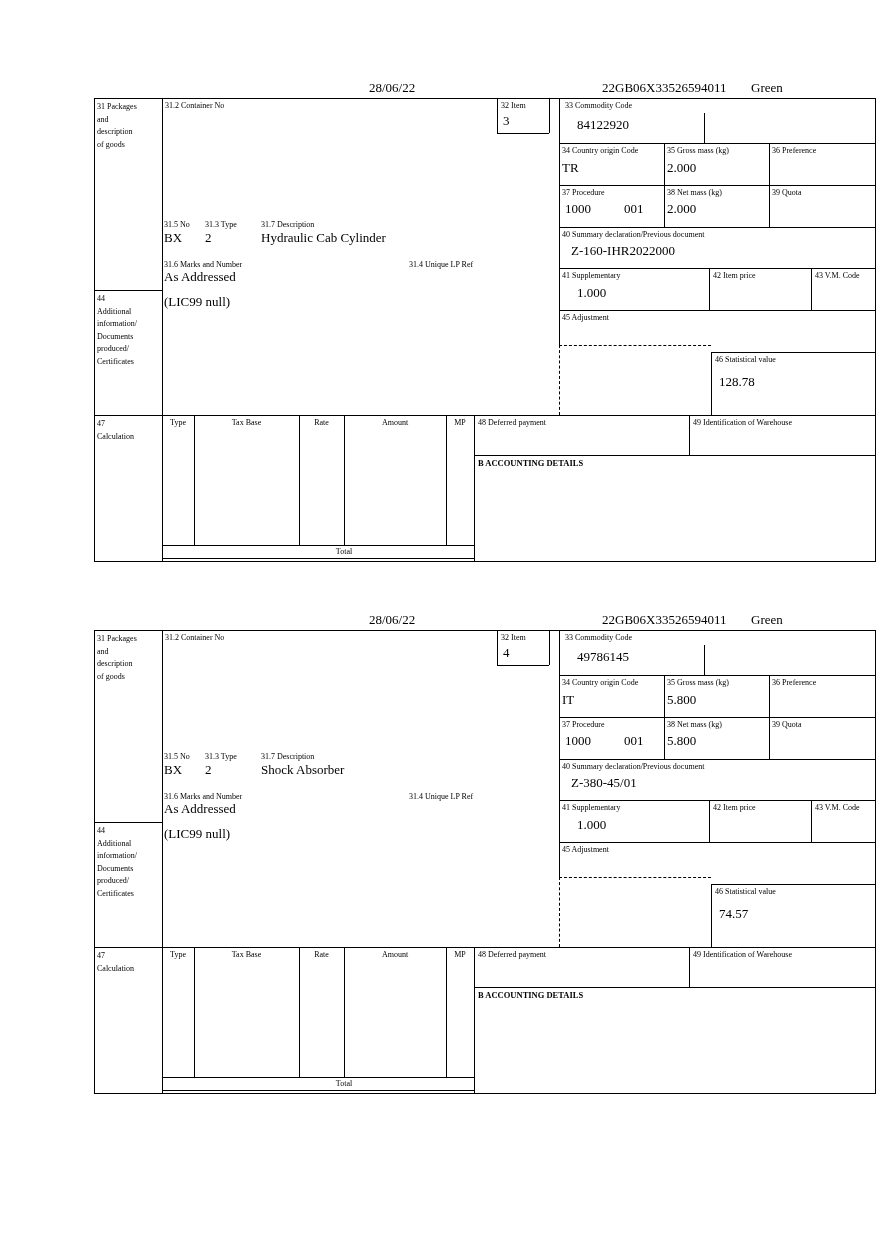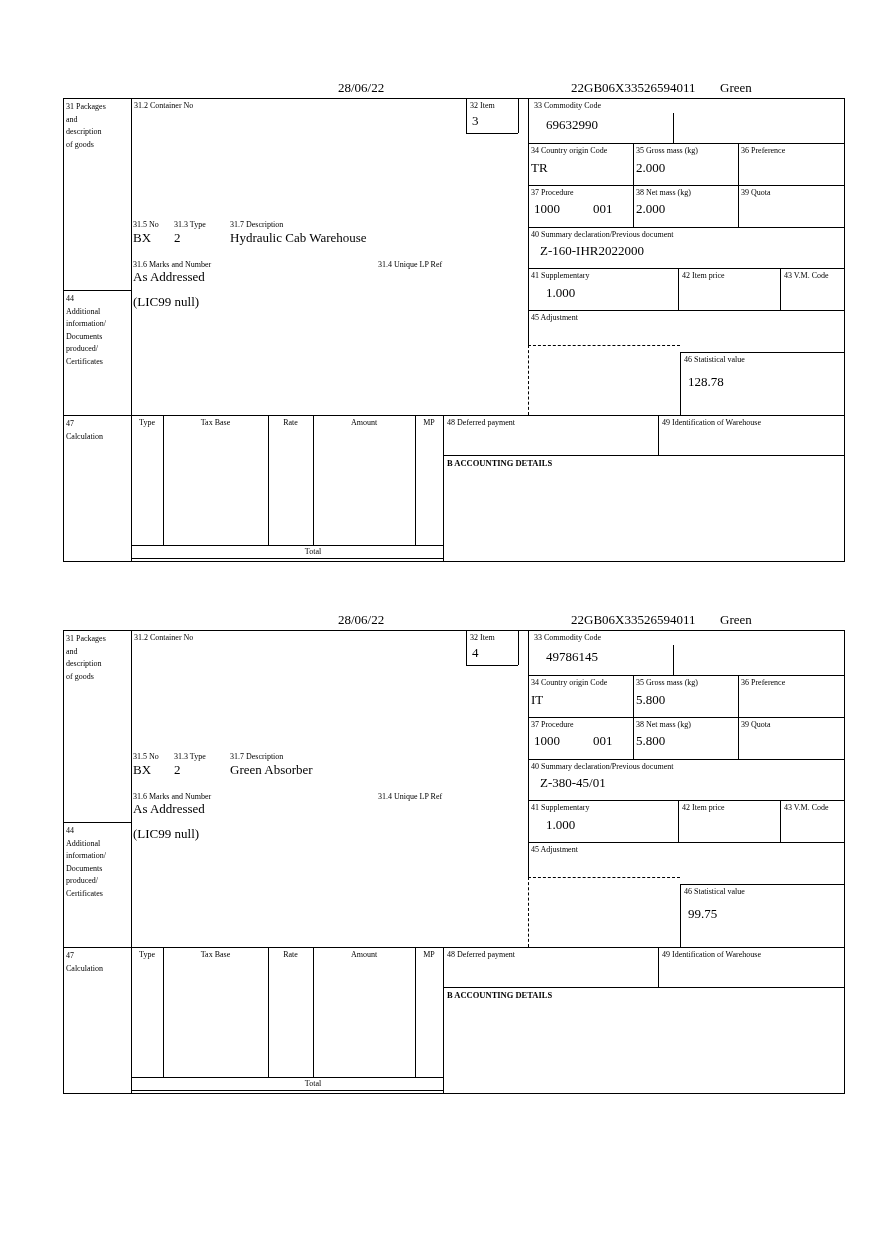--- a/index.html
+++ b/index.html
@@ -2,21 +2,21 @@
 <html><head>
 <meta charset="utf-8">
 <style>
   * { margin:0; padding:0; box-sizing:border-box; }
   html,body { background:#ffffff; }
   body {
     width:882px; height:1250px; position:relative;
     font-family:"Liberation Serif", serif; color:#000;
   }
   .page { position:relative; width:882px; height:1250px; background:#fff; overflow:hidden; }
-  .section { position:absolute; left:63px; width:706px; height:482px; }
+  .section { position:absolute; left:94px; width:706px; height:482px; }
   .box { position:absolute; left:0; top:18px; width:782px; height:464px; border:1px solid #000; }
   .hl { position:absolute; height:0; border-top:1px solid #000; }
   .vl { position:absolute; width:0; border-left:1px solid #000; }
   .hl.dash { border-top:1px dashed #000; }
   .vl.dash { border-left:1px dashed #000; }
   .lbl { position:absolute; font-size:8px; line-height:10px; white-space:nowrap; }
   .lbl.b { font-weight:bold; font-size:8.5px; }
   .val { position:absolute; font-size:13px; line-height:15px; white-space:nowrap; }
   .ml { white-space:normal; }
   .ml div { line-height:12.5px; white-space:nowrap; }
@@ -88,29 +88,29 @@
 
   <span class="lbl" style="left:71px;top:21px">31.2 Container No</span>
   <span class="lbl" style="left:407px;top:21px">32 Item</span>
   <span class="val" style="left:409px;top:33px">3</span>
 
   <span class="lbl" style="left:70px;top:140px">31.5 No</span>
   <span class="lbl" style="left:111px;top:140px">31.3 Type</span>
   <span class="lbl" style="left:167px;top:140px">31.7 Description</span>
   <span class="val" style="left:70px;top:150px">BX</span>
   <span class="val" style="left:111px;top:150px">2</span>
-  <span class="val" style="left:167px;top:150px">Hydraulic Cab Warehouse</span>
+  <span class="val" style="left:167px;top:150px">Hydraulic Cab Cylinder</span>
 
   <span class="lbl" style="left:70px;top:180px">31.6 Marks and Number</span>
   <span class="lbl" style="left:315px;top:180px">31.4 Unique LP Ref</span>
   <span class="val" style="left:70px;top:189px">As Addressed</span>
   <span class="val" style="left:70px;top:214px">(LIC99 null)</span>
 
   <span class="lbl" style="left:471px;top:21px">33 Commodity Code</span>
-  <span class="val" style="left:483px;top:37px">69632990</span>
+  <span class="val" style="left:483px;top:37px">84122920</span>
 
   <span class="lbl" style="left:468px;top:66px">34 Country origin Code</span>
   <span class="val" style="left:468px;top:80px">TR</span>
   <span class="lbl" style="left:573px;top:66px">35 Gross mass (kg)</span>
   <span class="val" style="left:573px;top:80px">2.000</span>
   <span class="lbl" style="left:678px;top:66px">36 Preference</span>
 
   <span class="lbl" style="left:468px;top:108px">37 Procedure</span>
   <span class="val" style="left:471px;top:121px">1000</span>
   <span class="val" style="left:530px;top:121px">001</span>
@@ -204,21 +204,21 @@
 
   <span class="lbl" style="left:71px;top:21px">31.2 Container No</span>
   <span class="lbl" style="left:407px;top:21px">32 Item</span>
   <span class="val" style="left:409px;top:33px">4</span>
 
   <span class="lbl" style="left:70px;top:140px">31.5 No</span>
   <span class="lbl" style="left:111px;top:140px">31.3 Type</span>
   <span class="lbl" style="left:167px;top:140px">31.7 Description</span>
   <span class="val" style="left:70px;top:150px">BX</span>
   <span class="val" style="left:111px;top:150px">2</span>
-  <span class="val" style="left:167px;top:150px">Green Absorber</span>
+  <span class="val" style="left:167px;top:150px">Shock Absorber</span>
 
   <span class="lbl" style="left:70px;top:180px">31.6 Marks and Number</span>
   <span class="lbl" style="left:315px;top:180px">31.4 Unique LP Ref</span>
   <span class="val" style="left:70px;top:189px">As Addressed</span>
   <span class="val" style="left:70px;top:214px">(LIC99 null)</span>
 
   <span class="lbl" style="left:471px;top:21px">33 Commodity Code</span>
   <span class="val" style="left:483px;top:37px">49786145</span>
 
   <span class="lbl" style="left:468px;top:66px">34 Country origin Code</span>
@@ -238,21 +238,21 @@
   <span class="val" style="left:477px;top:163px">Z-380-45/01</span>
 
   <span class="lbl" style="left:468px;top:191px">41 Supplementary</span>
   <span class="val" style="left:483px;top:205px">1.000</span>
   <span class="lbl" style="left:619px;top:191px">42 Item price</span>
   <span class="lbl" style="left:721px;top:191px">43 V.M. Code</span>
 
   <span class="lbl" style="left:468px;top:233px">45 Adjustment</span>
 
   <span class="lbl" style="left:621px;top:275px">46 Statistical value</span>
-  <span class="val" style="left:625px;top:294px">99.75</span>
+  <span class="val" style="left:625px;top:294px">74.57</span>
 
   <span class="lbl ctr" style="left:68px;top:338px;width:32px">Type</span>
   <span class="lbl ctr" style="left:100px;top:338px;width:105px">Tax Base</span>
   <span class="lbl ctr" style="left:205px;top:338px;width:45px">Rate</span>
   <span class="lbl ctr" style="left:250px;top:338px;width:102px">Amount</span>
   <span class="lbl ctr" style="left:352px;top:338px;width:28px">MP</span>
   <span class="lbl ctr" style="left:170px;top:467px;width:160px">Total</span>
 
   <span class="lbl" style="left:384px;top:338px">48 Deferred payment</span>
   <span class="lbl" style="left:599px;top:338px">49 Identification of Warehouse</span>

